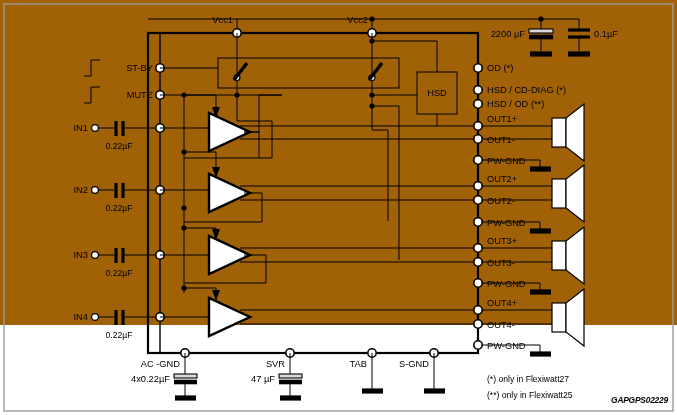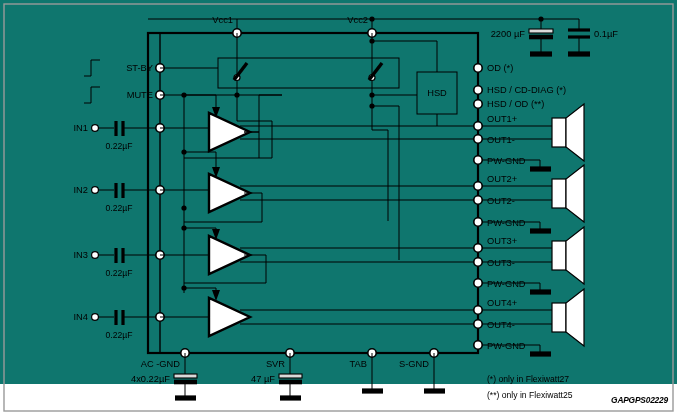--- a/index.html
+++ b/index.html
@@ -9,22 +9,22 @@
   }
   body {
     width: 677px;
     height: 415px;
     font-family: "Liberation Sans", sans-serif;
     overflow: hidden;
   }
   #figure {
     position: relative;
     width: 677px;
-    height: 384px;
-    background: #0f766e;
+    height: 325px;
+    background: #a16207;
   }
   svg#schematic {
     display: block;
     width: 677px;
     height: 415px;
   }
   .wire {
     stroke: #000000;
     stroke-width: 1;
     fill: none;

